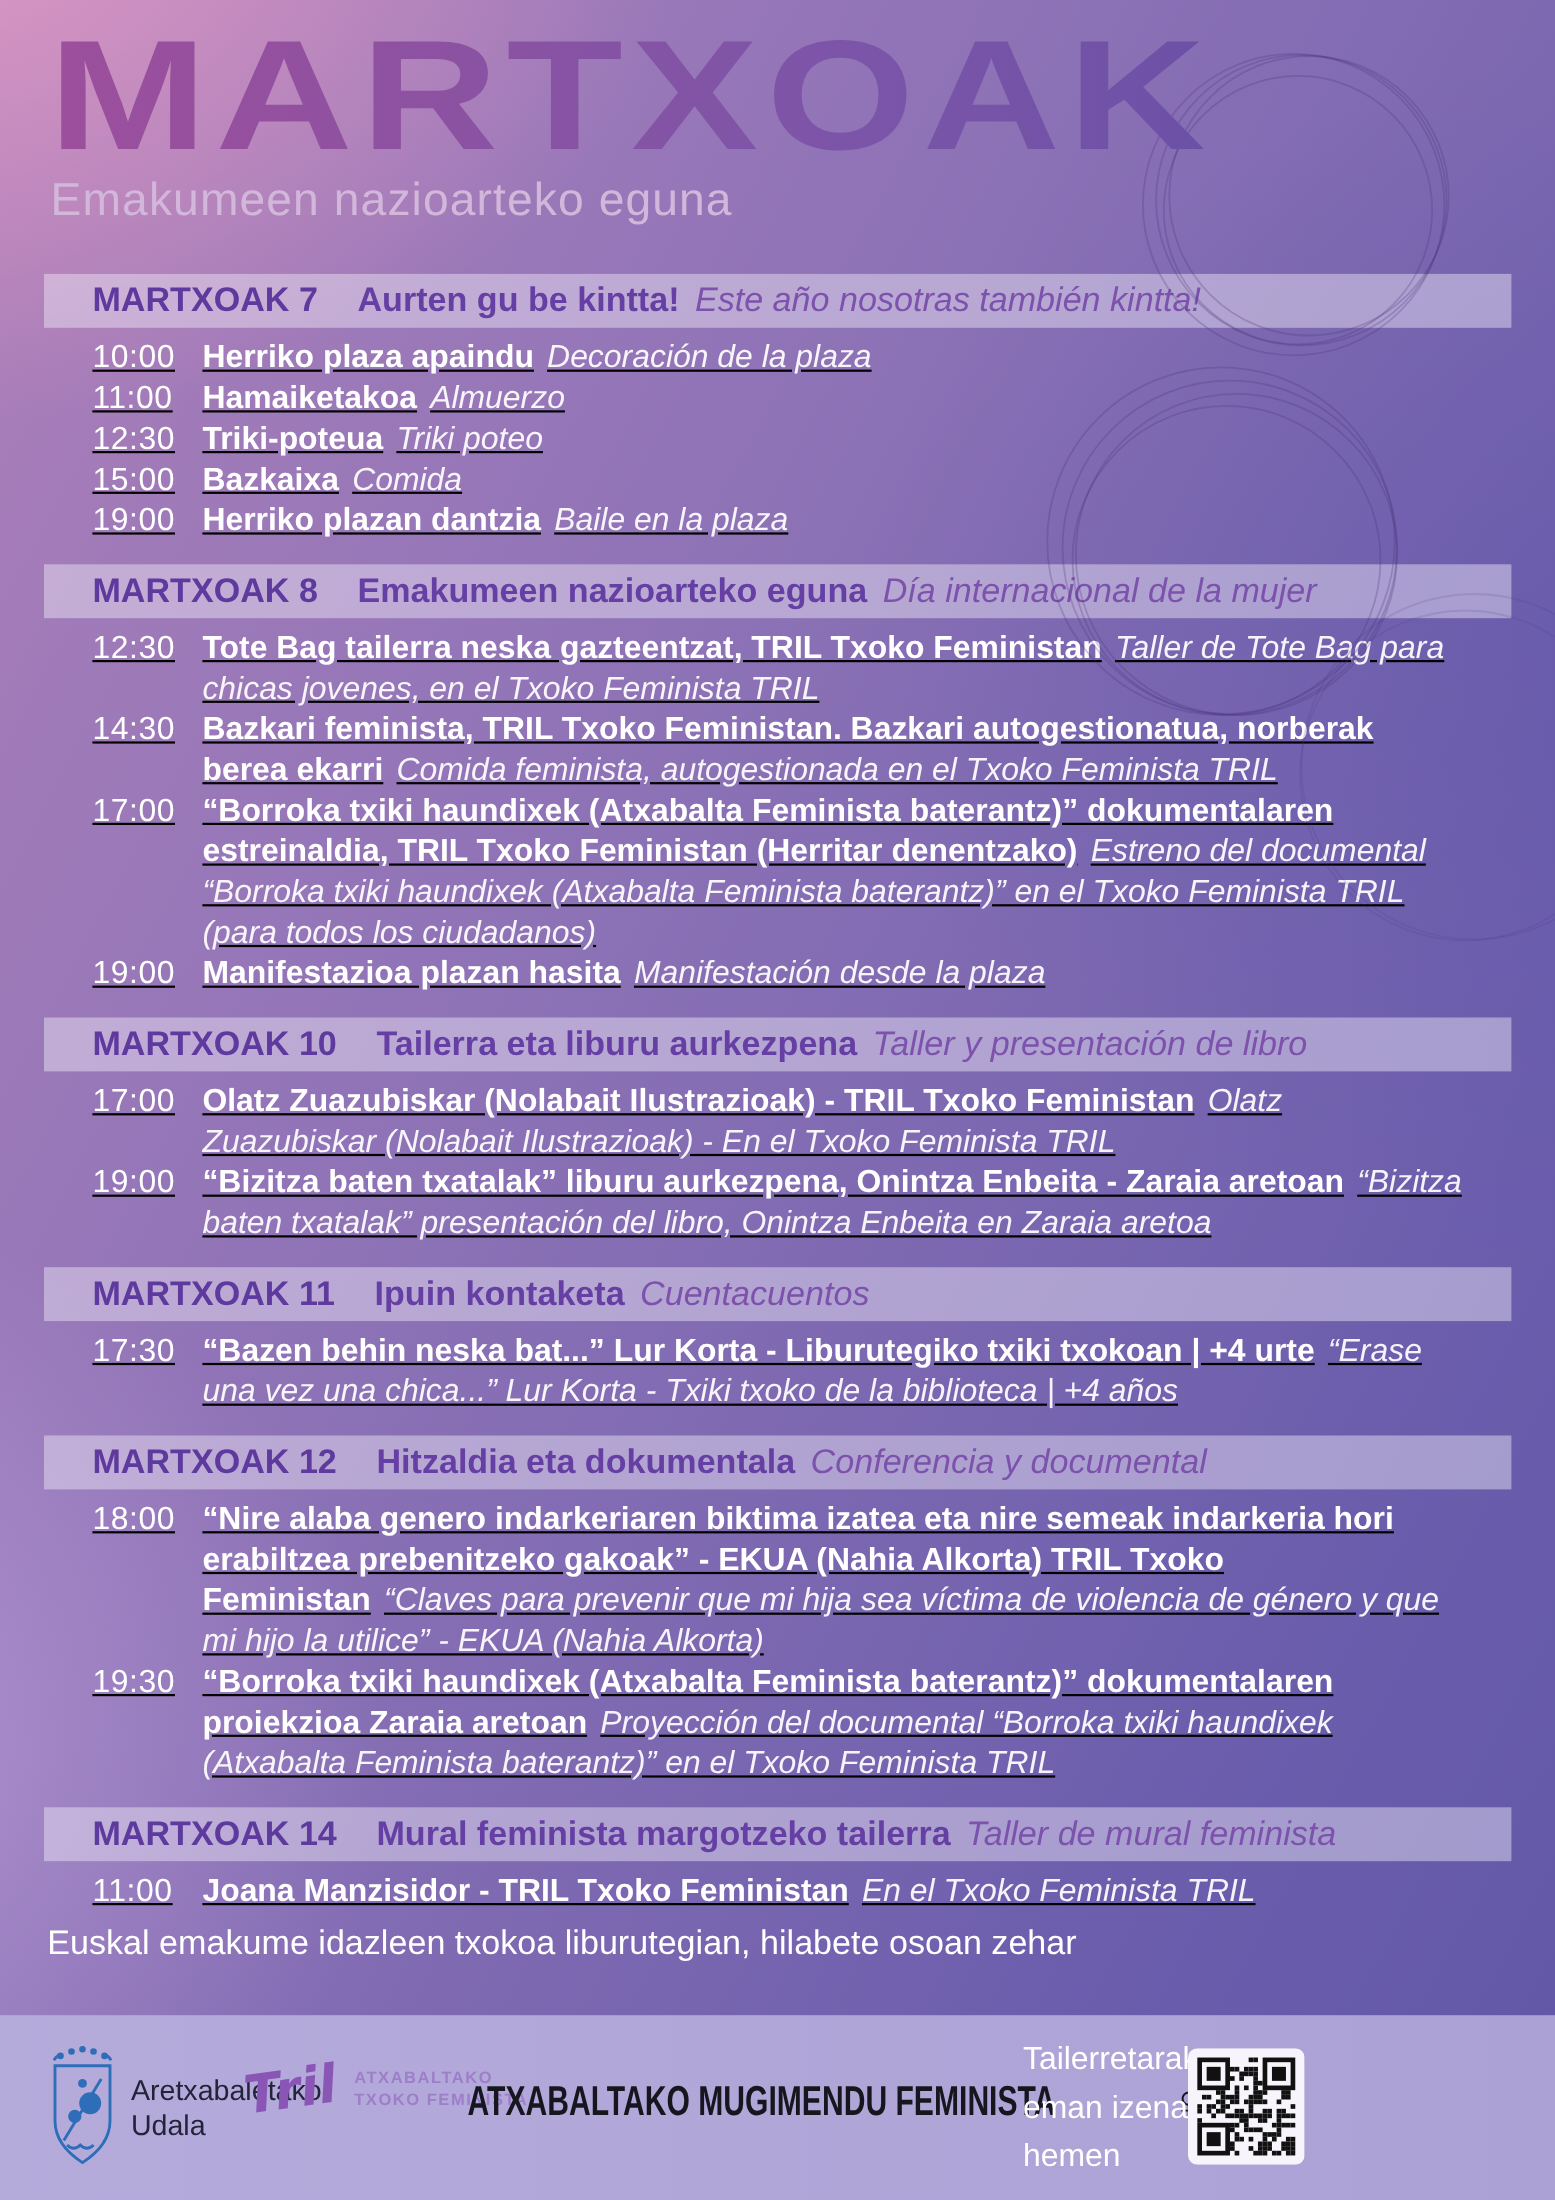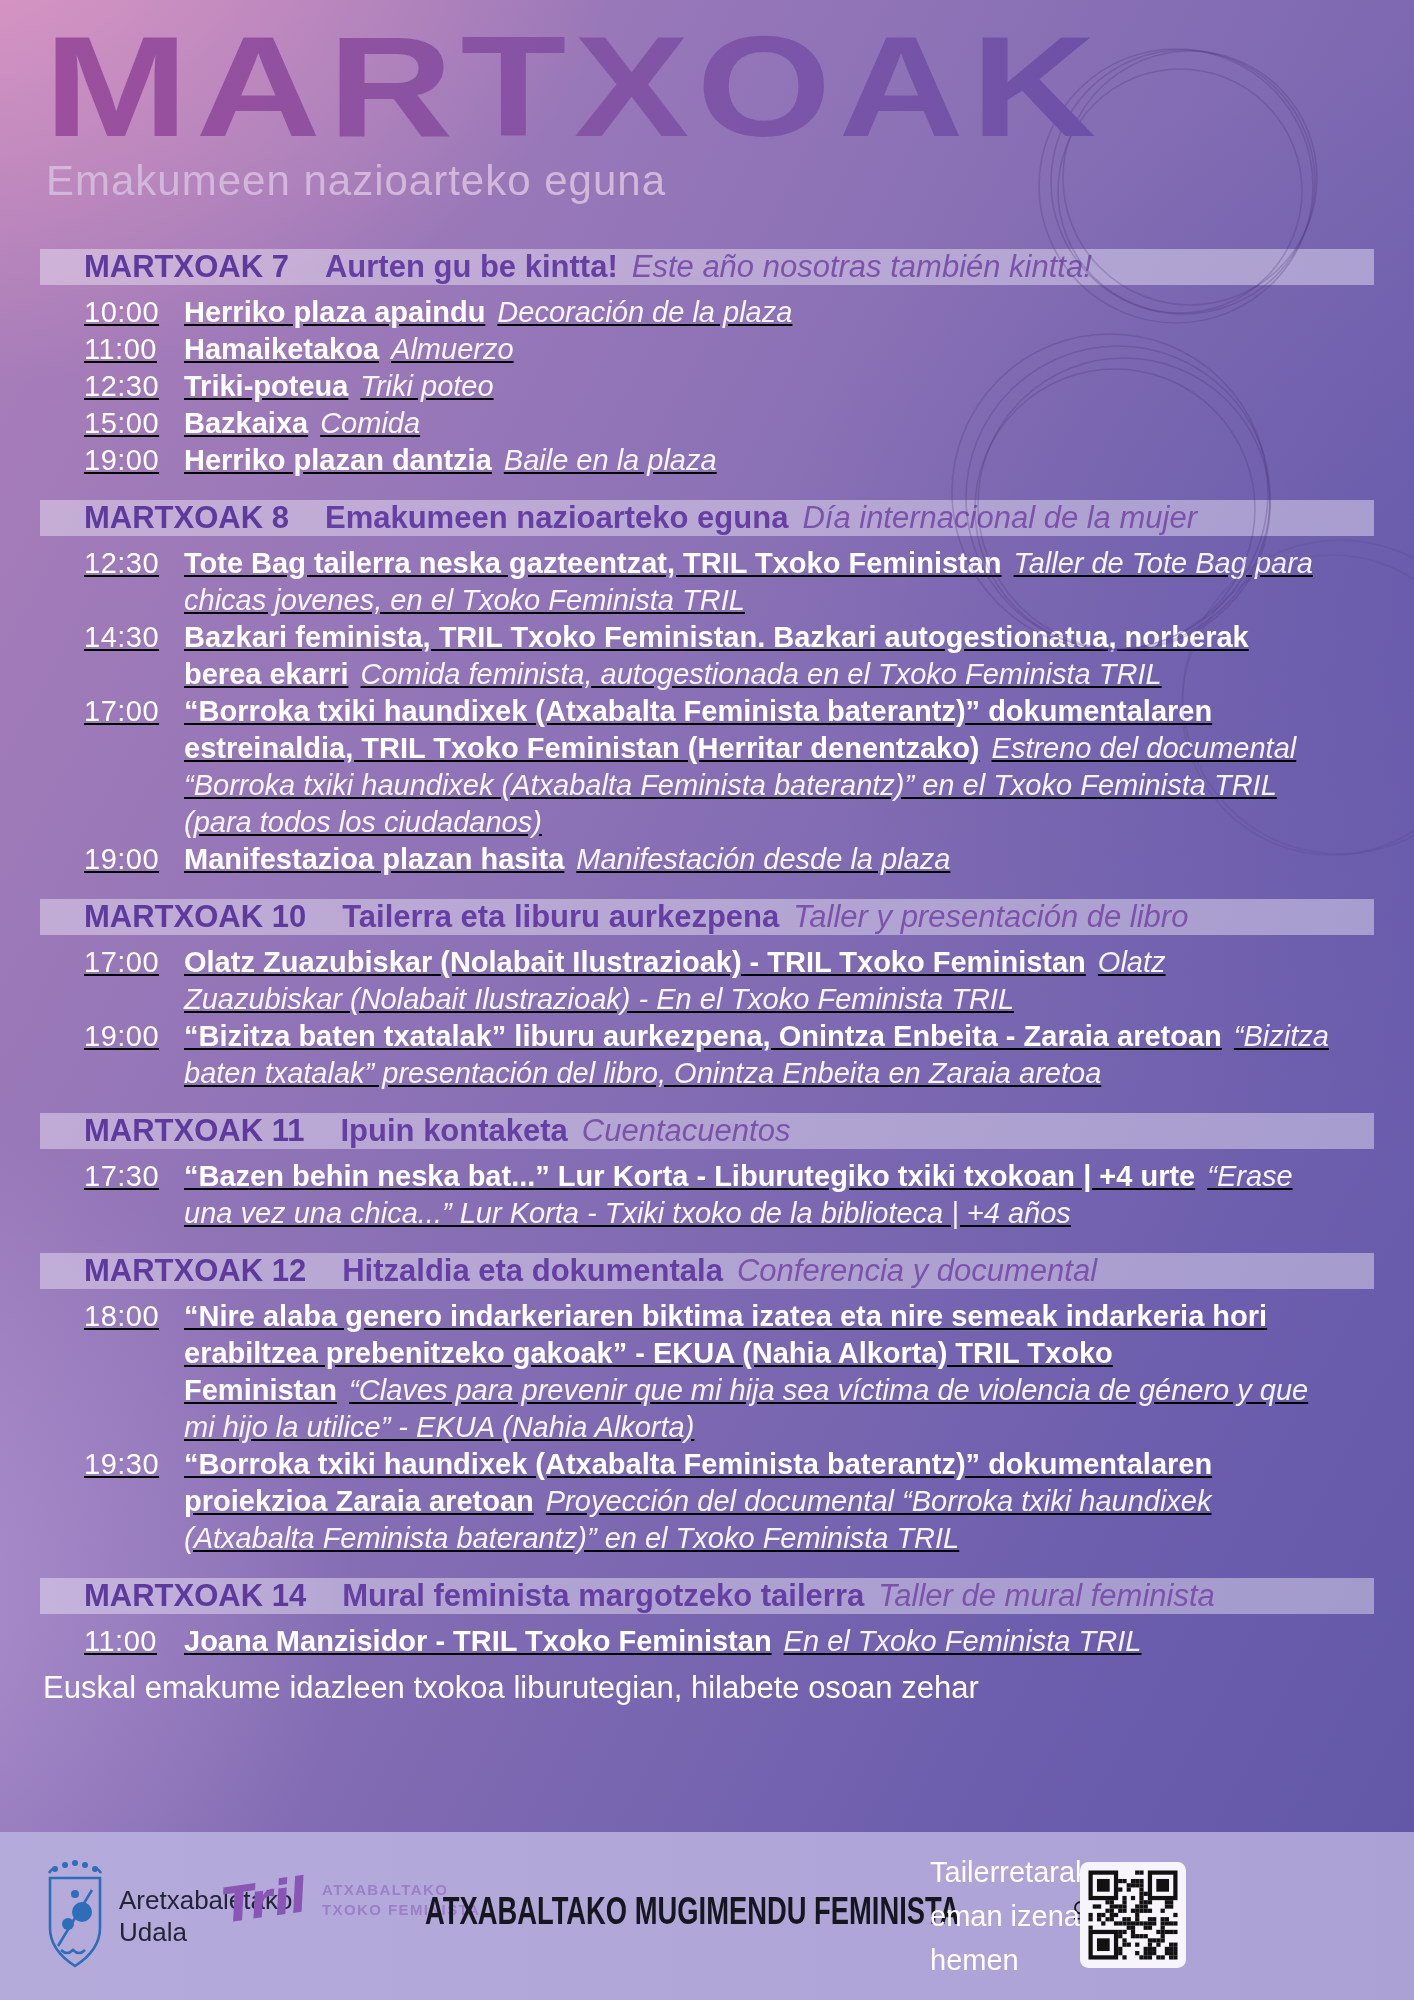--- a/index.html
+++ b/index.html
@@ -21,21 +21,21 @@
     margin:0;
     font-weight:700;font-size:142px;line-height:.95;letter-spacing:6px;
     transform:scaleX(1.22);transform-origin:left center;
     background:linear-gradient(90deg,#9c4f9c 0%,#7b55a8 45%,#5049a4 100%);
     -webkit-background-clip:text;background-clip:text;color:transparent;
     white-space:nowrap;
   }
   .subtitle{margin:2px 0 0 2px;font-size:42px;font-weight:400;letter-spacing:1px;color:#d3b7db;}
 
   .band{
-    margin:21px 40px 0;height:36px;
+    margin:21px 40px 0;height:49px;
     background:rgba(240,234,249,.45);
     display:flex;align-items:center;
     padding-left:44px;box-sizing:border-box;
     font-size:31px;white-space:nowrap;overflow:hidden;
   }
   .band .label{font-weight:700;color:#5e3a9e;margin-right:36px;}
   .band .b-eu{font-weight:700;color:#663fa4;}
   .band .b-es{font-style:italic;font-weight:400;color:#7d52ad;margin-left:14px;}
   .first-band{margin-top:44px;}
 

